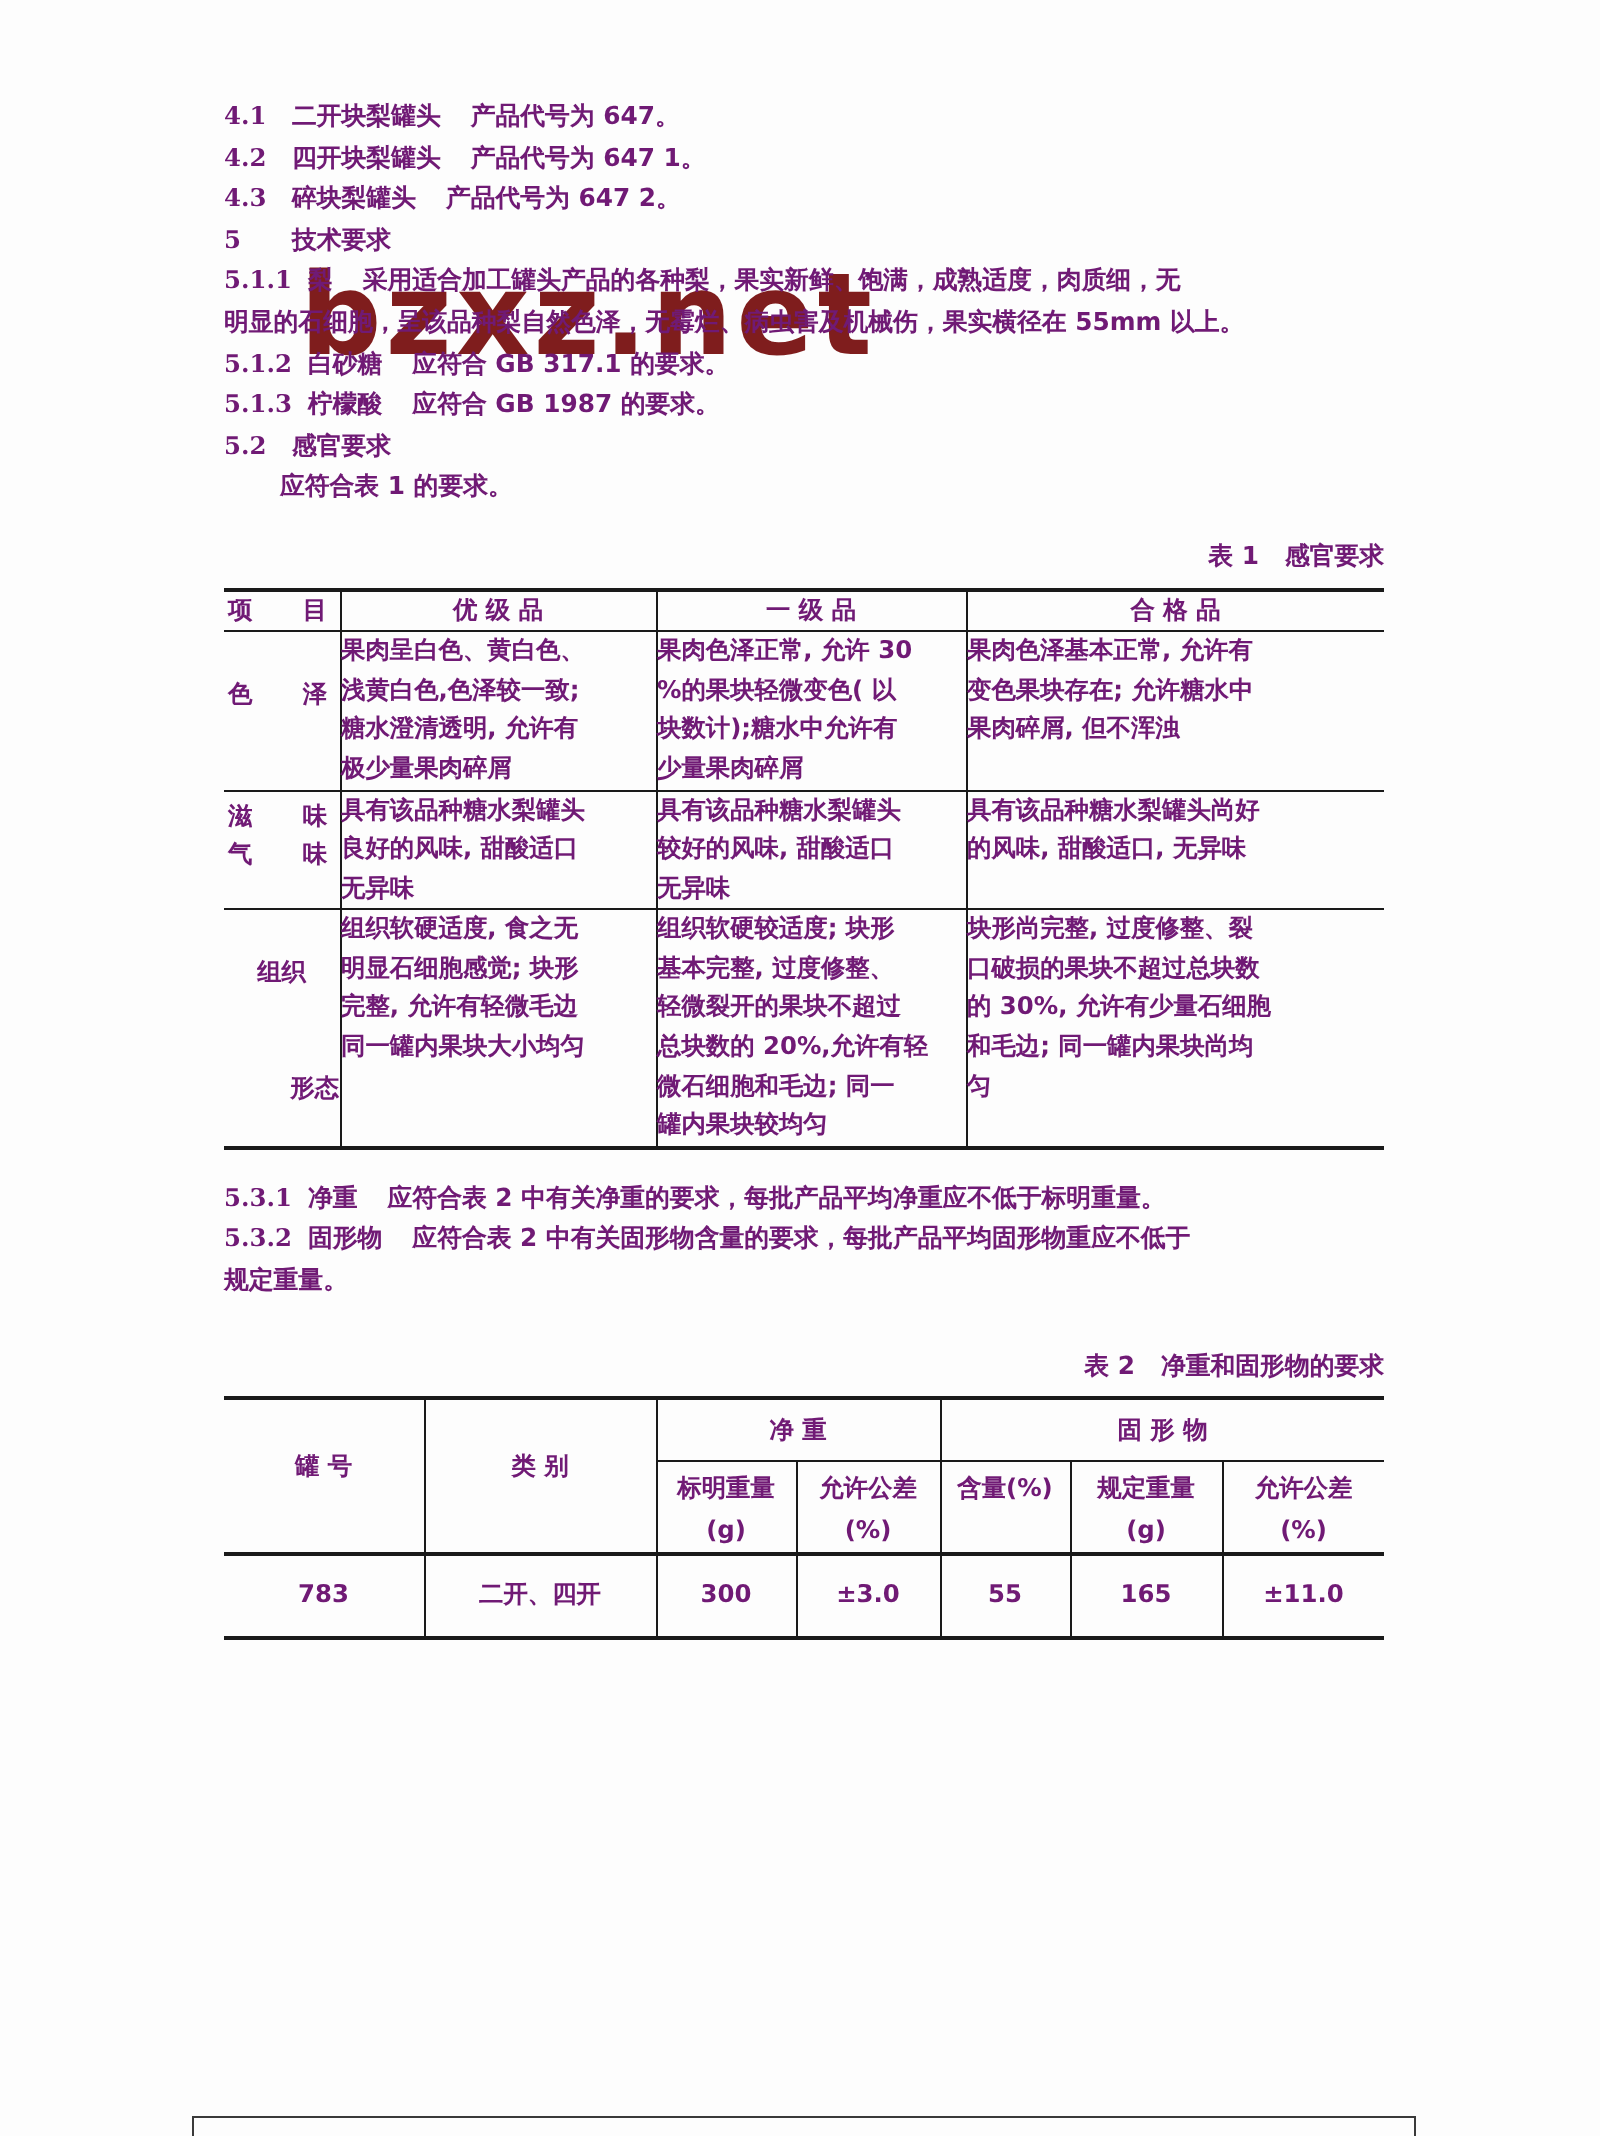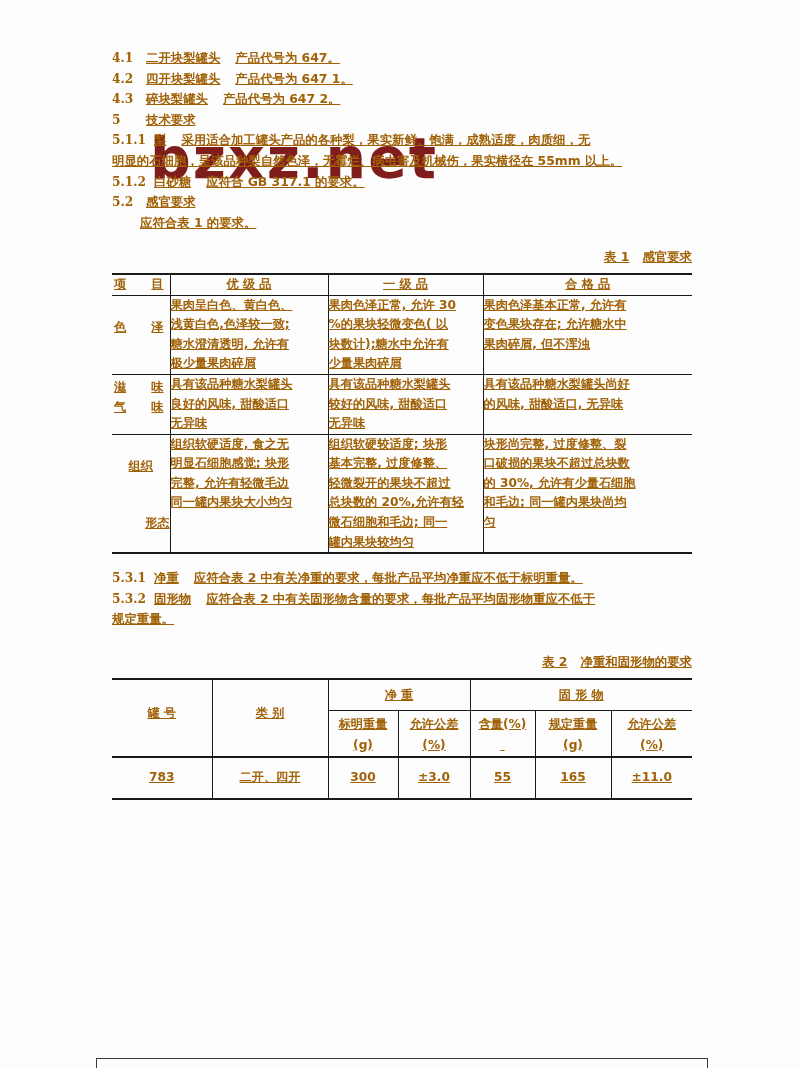--- a/index.html
+++ b/index.html
@@ -32,24 +32,23 @@
     white-space: nowrap;
     overflow: hidden;
     user-select: none;
     z-index: 0;
   }
   .doc {
     position: absolute;
     left: 112px;
     top: 48px;
     width: 580px;
-    color: #a16207;
+    color: #701a75;
     font-size: 12.4px;
     line-height: 20.6px;
-    text-decoration: underline;
   }
   
   .ln {
     white-space: nowrap;
     font-family: "DejaVu Sans", "Liberation Sans", sans-serif;
     font-weight: bold;
     letter-spacing: 0px;
   }
   .ln .num {
     display: inline-block;
@@ -154,20 +153,23 @@
       <span class="num w-30">5.1.1</span><span class="gap-s"></span><span class="t cjk">梨</span><span class="gap-m"></span><span class="t cjk">采用适合加工罐头产品的各种梨，果实新鲜、饱满，成熟适度，肉质细，无</span>
     </div>
     <div class="ln">
       <span class="t cjk">明显的石细胞，呈该品种梨自然色泽，无霉烂、病虫害及机械伤，果实横径在 55mm 以上。</span>
     </div>
 
     <div class="ln">
       <span class="num w-30">5.1.2</span><span class="gap-s"></span><span class="t cjk">白砂糖</span><span class="gap-m"></span><span class="t cjk">应符合 GB 317.1 的要求。</span>
     </div>
 
+    <div class="ln">
+      <span class="num w-30">5.1.3</span><span class="gap-s"></span><span class="t cjk">柠檬酸</span><span class="gap-m"></span><span class="t cjk">应符合 GB 1987 的要求。</span>
+    </div>
 
     <div class="ln">
       <span class="num w-22">5.2</span><span class="gap-s"></span><span class="t cjk">感官要求</span>
     </div>
     <div class="ln indent">
       <span class="t cjk">应符合表 1 的要求。</span>
     </div>
 
     <div class="tbl-cap">
       <span>表 1</span><span class="sp"></span><span>感官要求</span>

